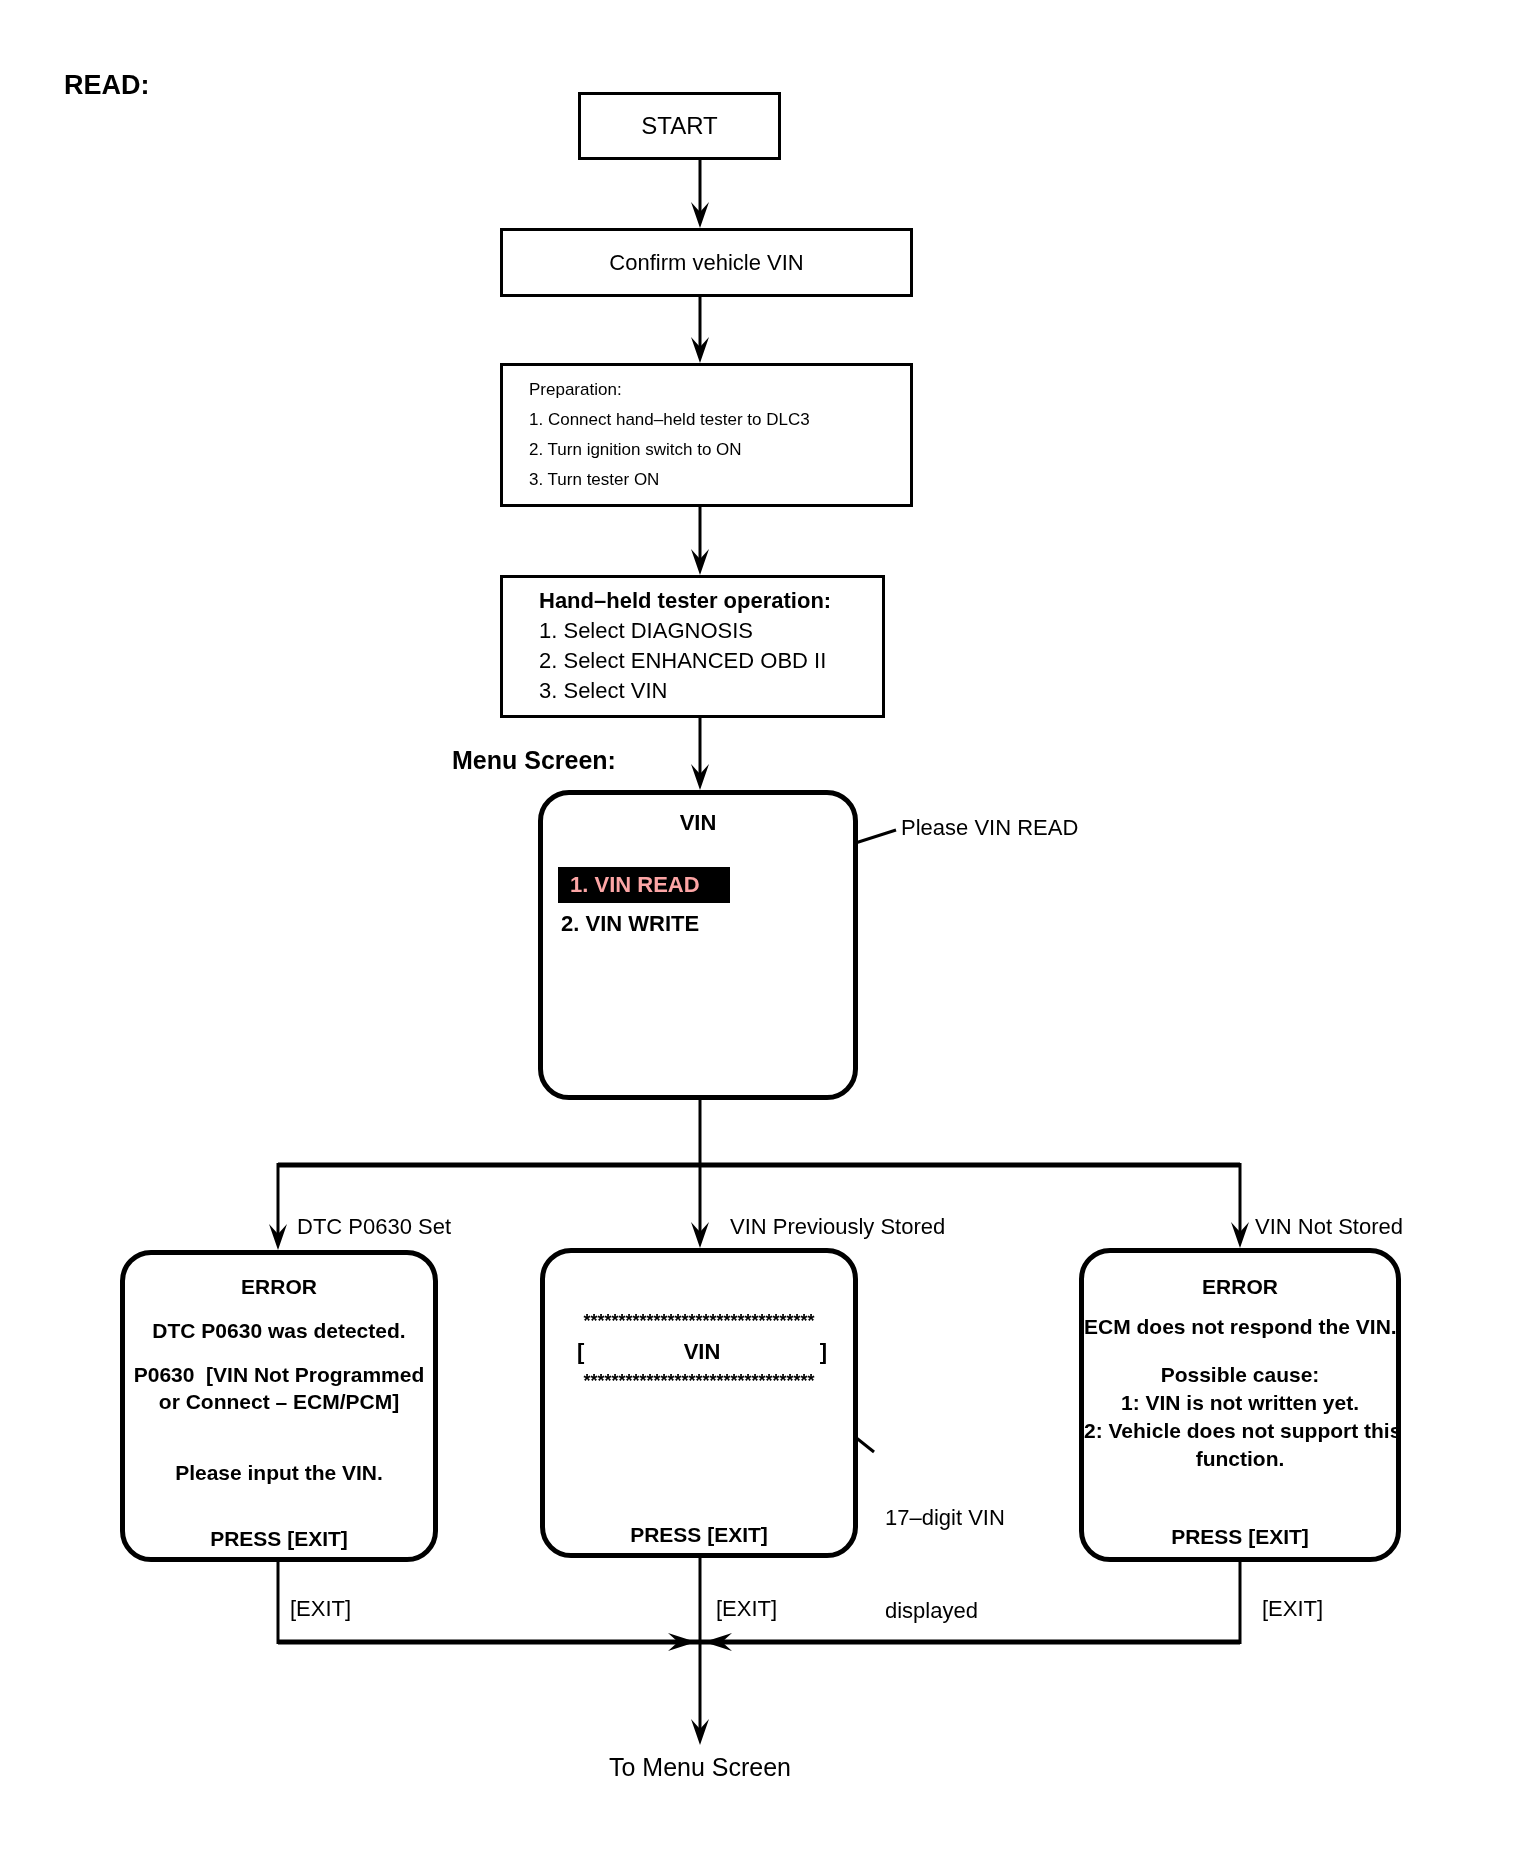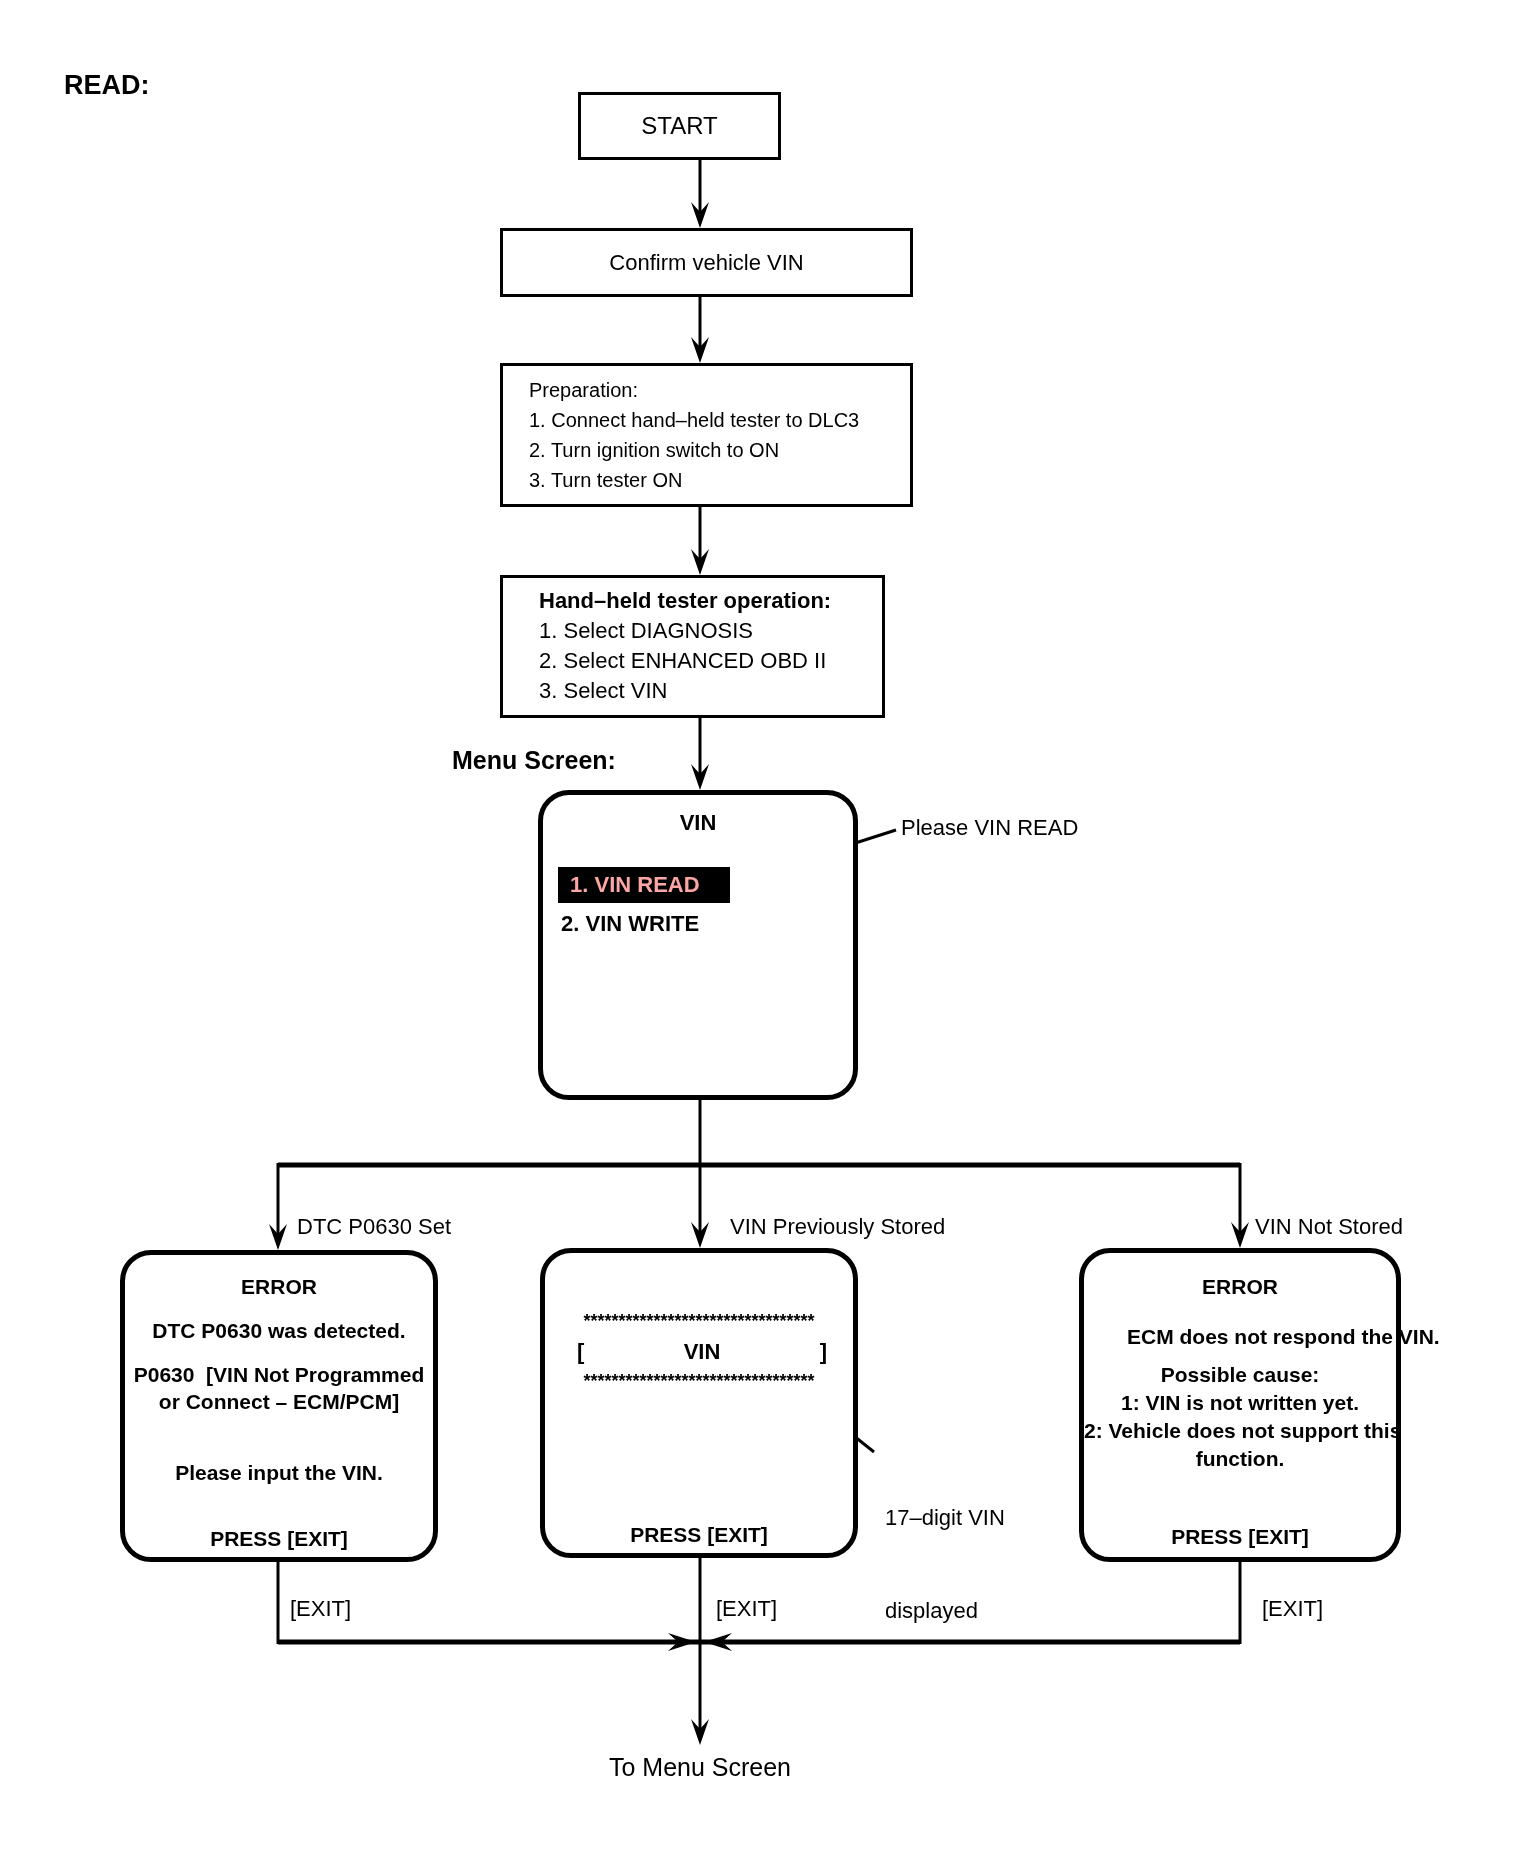--- a/index.html
+++ b/index.html
@@ -13,21 +13,21 @@
   .box{position:absolute;background:#fff;border:3px solid #000;box-sizing:border-box;}
   .box.thick{border-width:5px;border-radius:31px;}
   .center{display:flex;align-items:center;justify-content:center;text-align:center;}
   .lbl{position:absolute;white-space:pre;}
   .bold{font-weight:700;}
 
   #read-label{left:64px;top:70px;font-size:27px;font-weight:700;}
   #start-box{left:578px;top:92px;width:203px;height:68px;font-size:24px;}
   #confirm-box{left:500px;top:228px;width:413px;height:69px;font-size:22px;}
 
-  #prep-box{left:500px;top:363px;width:413px;height:144px;font-size:20px;line-height:30px;padding:9px 0 0 26px;}
+  #prep-box{left:500px;top:363px;width:413px;height:144px;font-size:17px;line-height:30px;padding:9px 0 0 26px;}
   #tester-box{left:500px;top:575px;width:385px;height:143px;font-size:22px;line-height:30px;padding:8px 0 0 36px;}
 
   #menu-screen-label{left:452px;top:746px;font-size:25px;font-weight:700;}
   #menu-box{left:538px;top:790px;width:320px;height:310px;}
   #menu-box .menu-title{position:absolute;top:15px;left:0;width:100%;text-align:center;font-size:22px;font-weight:700;}
   #menu-box .menu-selected{position:absolute;left:15px;top:72px;width:172px;height:36px;background:#000;color:#fca5a5;
     font-size:22px;font-weight:700;line-height:36px;padding-left:12px;box-sizing:border-box;white-space:pre;}
   #menu-box .menu-item2{position:absolute;left:18px;top:116px;font-size:22px;font-weight:700;white-space:pre;}
 
   #select-annot{left:901px;top:815px;font-size:22px;}
@@ -47,21 +47,21 @@
   #screen-mid-box .stars{position:absolute;left:0;width:100%;text-align:center;font-size:18px;font-weight:700;letter-spacing:0;white-space:pre;}
   #screen-mid-box .stars1{top:58px;}
   #screen-mid-box .stars2{top:118px;}
   #screen-mid-box .brkrow{position:absolute;left:32px;right:26px;top:86px;display:flex;justify-content:space-between;
     font-size:22px;font-weight:700;}
   #screen-mid-box .press{top:270px;}
 
   #digit-annot{left:885px;top:1440px;font-size:22px;line-height:31px;}
 
   #error-right-box{left:1079px;top:1248px;width:322px;height:314px;}
-  #error-right-box .t0{top:22px;}  #error-right-box .t1{top:72px;padding-left:43px;}
+  #error-right-box .t0{top:22px;}  #error-right-box .t1{top:62px;}
   #error-right-box .t2{top:110px;} #error-right-box .t3{top:138px;}
   #error-right-box .t4{top:166px;} #error-right-box .t5{top:194px;}
   #error-right-box .t6{top:272px;}
 
   #exit-label-left{left:290px;top:1596px;font-size:22px;}
   #exit-label-mid{left:716px;top:1596px;font-size:22px;}
   #exit-label-right{left:1262px;top:1596px;font-size:22px;}
 
   #to-menu-label{left:560px;top:1753px;width:280px;text-align:center;font-size:25px;}
 </style>

